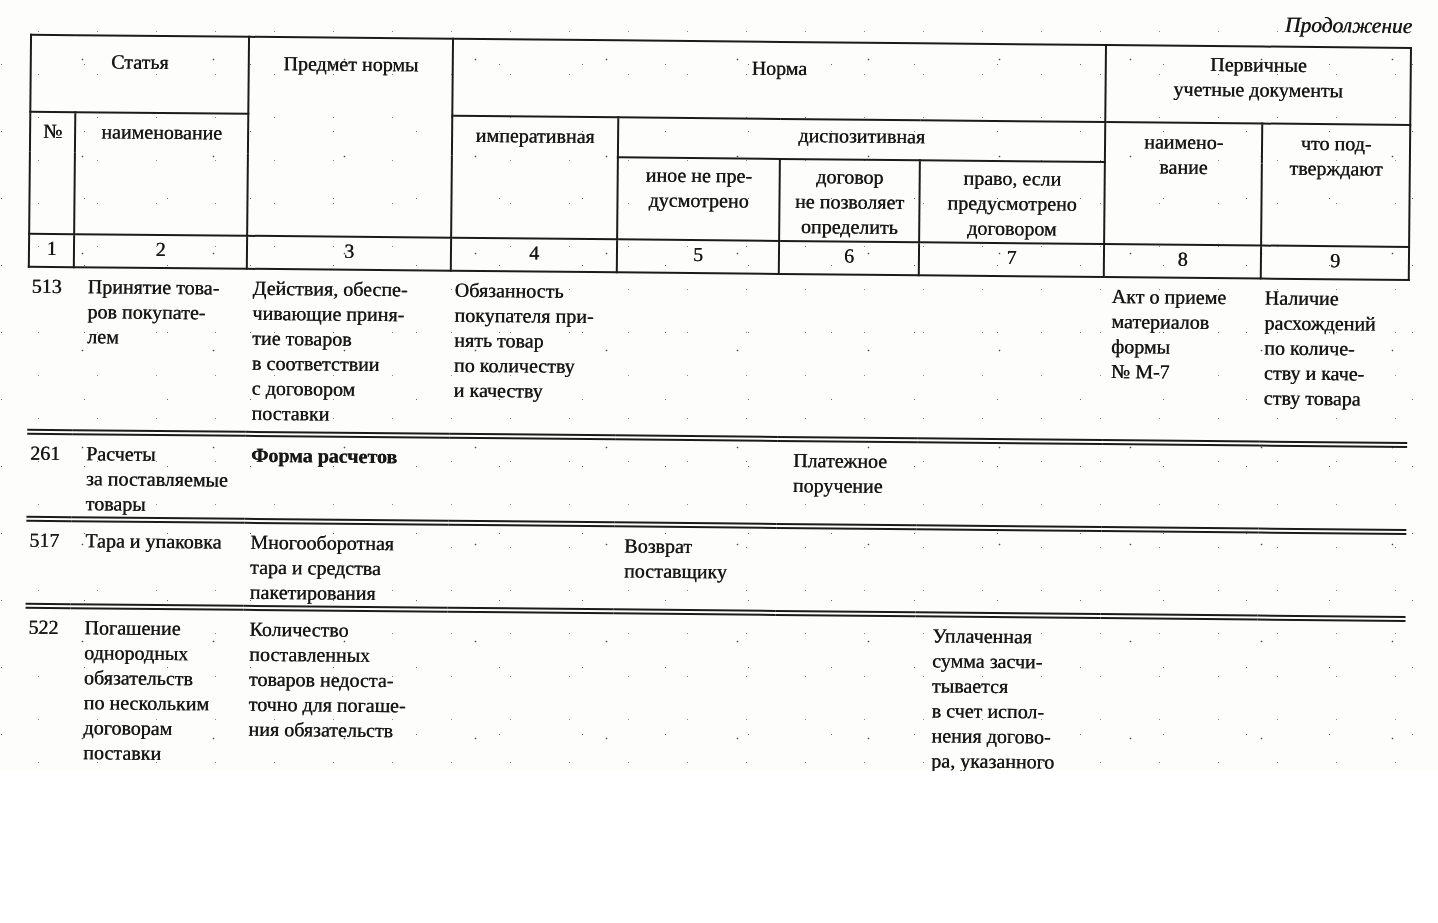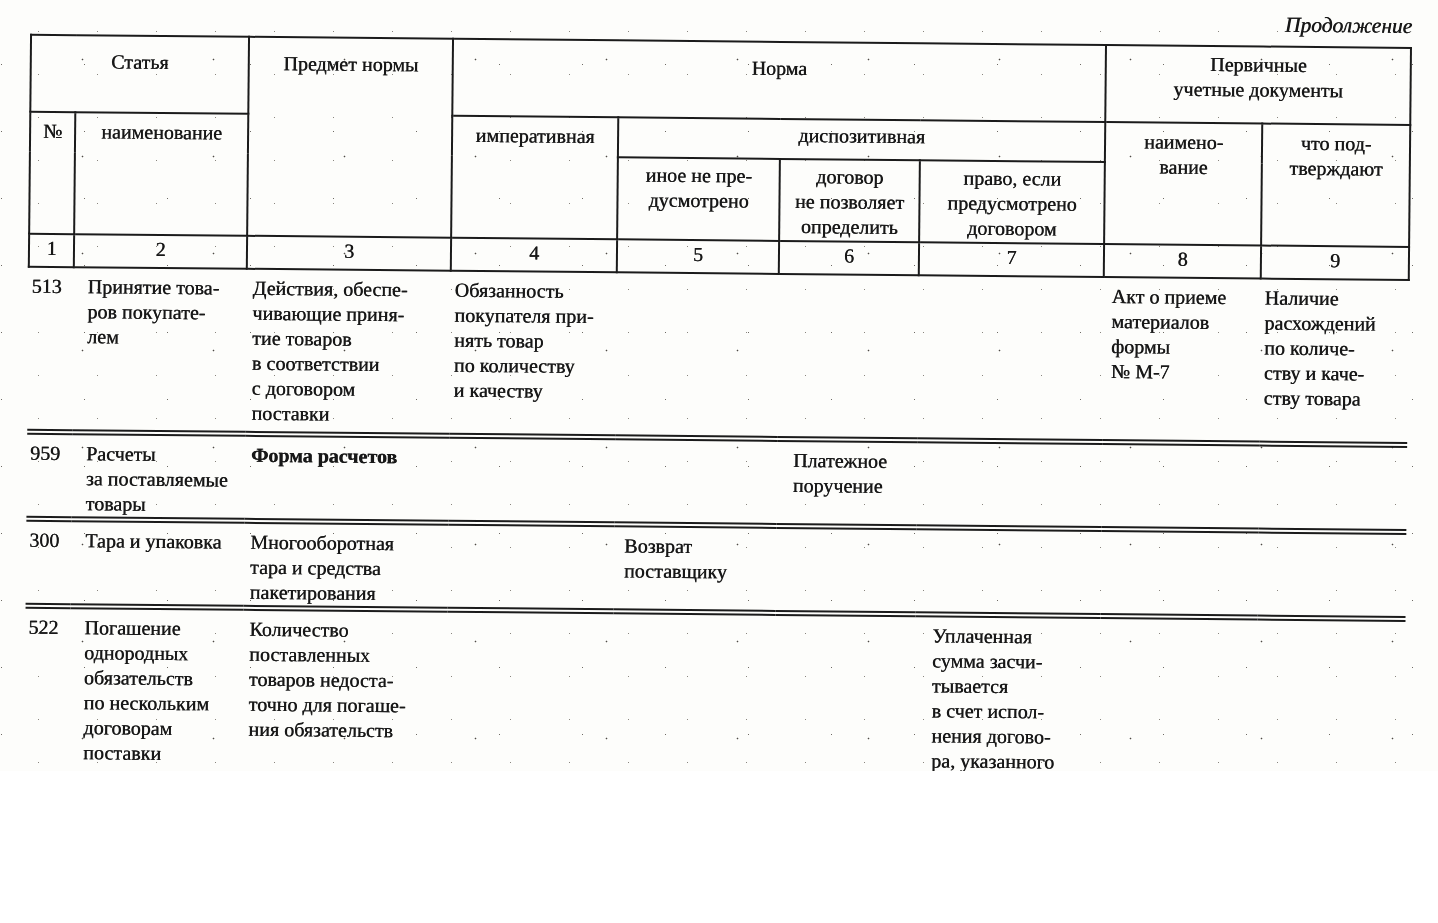--- a/index.html
+++ b/index.html
@@ -142,35 +142,35 @@
 материалов
 формы
 № М-7</td>
           <td class="c9">Наличие
 расхождений
 по количе-
 ству и каче-
 ству товара</td>
         </tr>
         <tr class="sep" style="height:84px">
-          <td class="c1">959</td>
+          <td class="c1">261</td>
           <td class="c2">Расчеты
 за поставляемые
 товары</td>
           <td class="c3 b">Форма расчетов</td>
           <td class="c4"></td>
           <td class="c5"></td>
           <td class="c6">Платежное
 поручение</td>
           <td class="c7"></td>
           <td class="c8"></td>
           <td class="c9"></td>
         </tr>
         <tr class="sep" style="height:84px">
-          <td class="c1">300</td>
+          <td class="c1">517</td>
           <td class="c2">Тара и упаковка</td>
           <td class="c3">Многооборотная
 тара и средства
 пакетирования</td>
           <td class="c4"></td>
           <td class="c5">Возврат
 поставщику</td>
           <td class="c6"></td>
           <td class="c7"></td>
           <td class="c8"></td>

